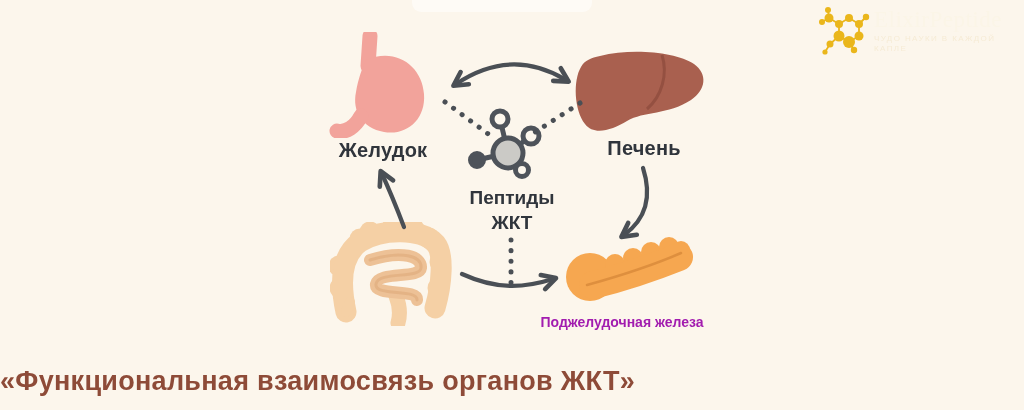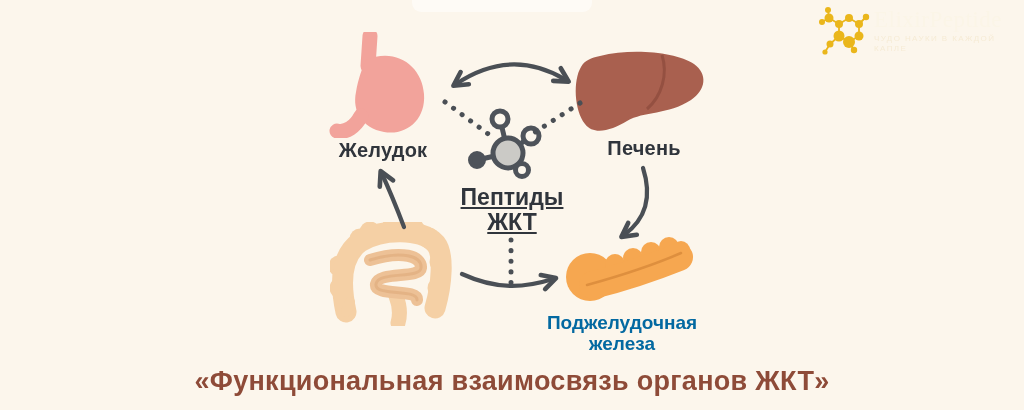--- a/index.html
+++ b/index.html
@@ -9,31 +9,31 @@
     background:#FCF6EC;
   }
   .abs{position:absolute;}
   .organ-label{
     position:absolute;transform:translateX(-50%);
     font-weight:bold;color:#30353C;font-size:20px;
     text-align:center;white-space:nowrap;letter-spacing:.2px;
   }
   .center-label{
     position:absolute;transform:translateX(-50%);
-    font-weight:bold;color:#30353C;font-size:23px;line-height:25px;
-    text-align:center;white-space:pre-line;text-decoration:underline;
+    font-weight:bold;color:#30353C;font-size:19px;line-height:25px;
+    text-align:center;white-space:pre-line;
   }
   .pancreas-label{
     position:absolute;transform:translateX(-50%);
-    font-weight:bold;color:#0369a1;font-size:19px;line-height:21px;
+    font-weight:bold;color:#a21caf;font-size:14px;line-height:21px;
     text-align:center;width:190px;white-space:normal;
   }
   .main-title{
     position:absolute;left:0;top:366px;width:1024px;
-    text-align:center;font-weight:bold;font-size:27px;
+    text-align:left;font-weight:bold;font-size:27px;
     color:#8E4B38;letter-spacing:.3px;
   }
   .banner-remnant{
     position:absolute;left:412px;top:0;width:180px;height:12px;
     background:rgba(255,255,255,.55);border-radius:0 0 9px 9px;
   }
   .logo{
     position:absolute;left:816px;top:4px;display:flex;align-items:center;gap:4px;
   }
   .logo-text{display:flex;flex-direction:column;gap:2px;}

